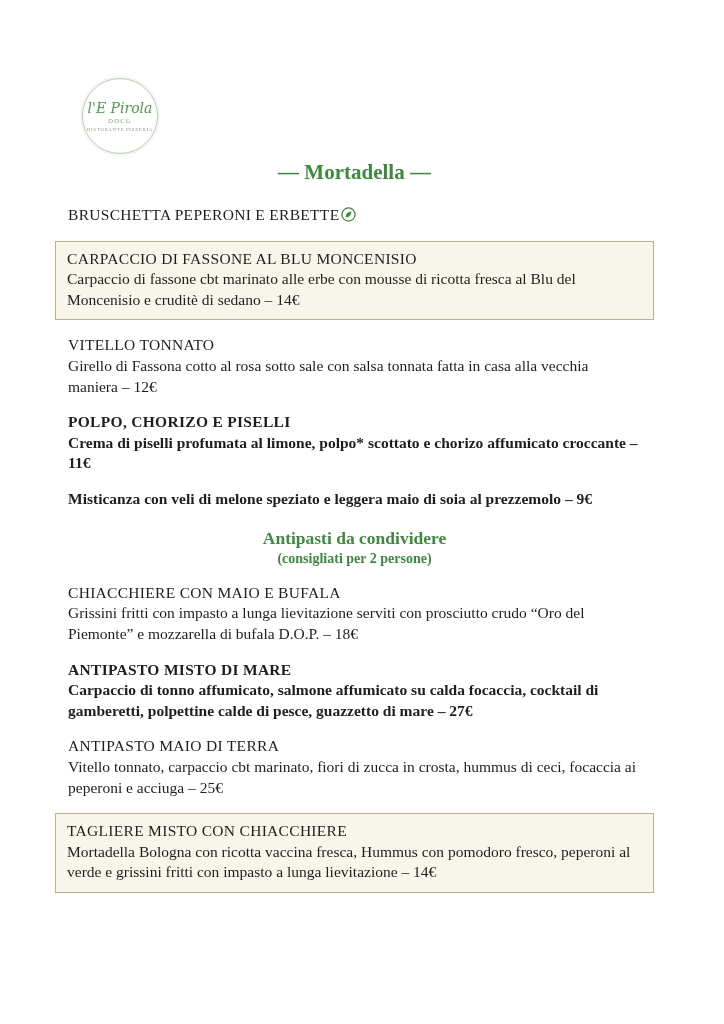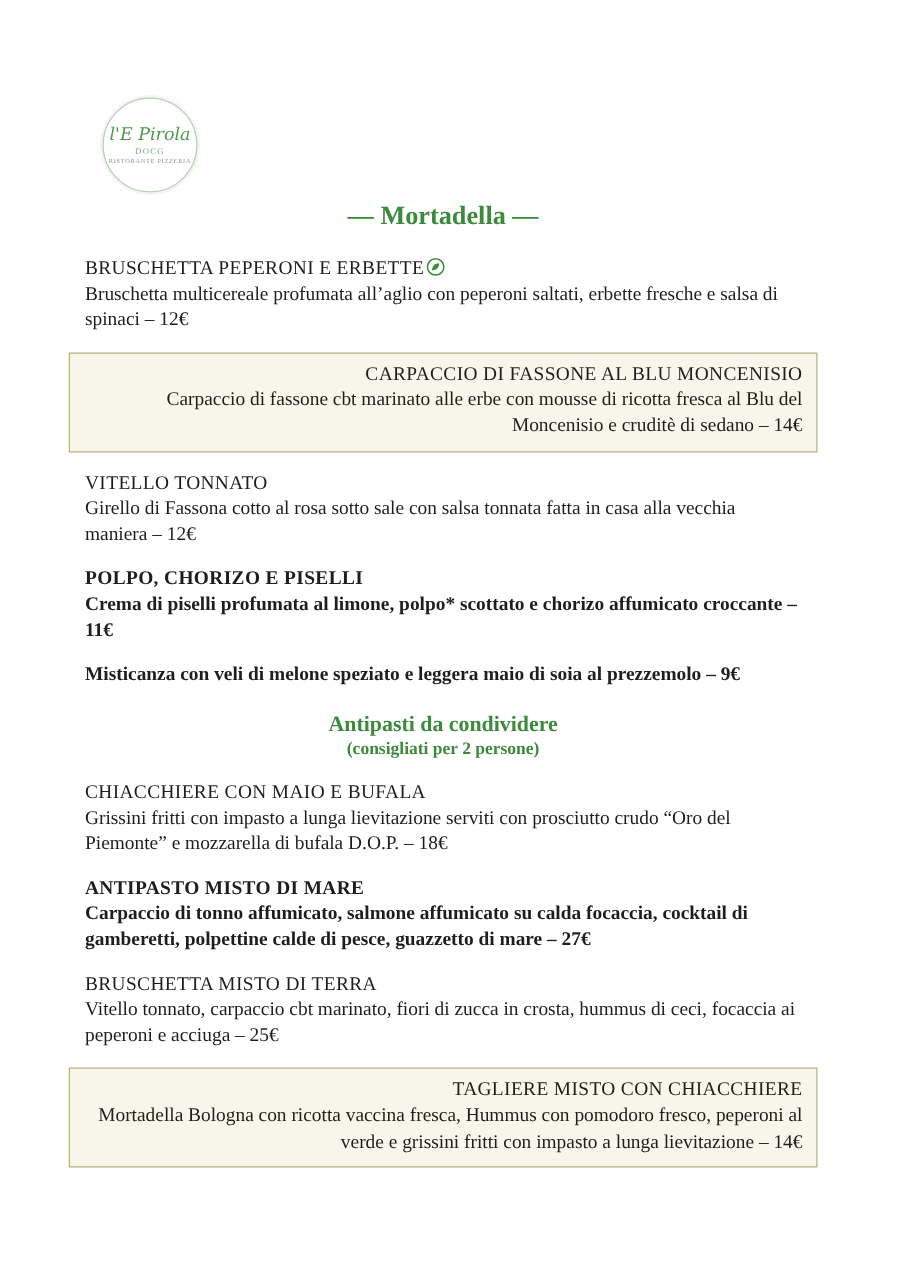--- a/index.html
+++ b/index.html
@@ -71,21 +71,20 @@
   .item.bold .item-name,
   .item.bold .item-desc {
     font-weight: bold;
   }
   .item.highlight {
     background: #f8f6ea;
     border: 1.5px solid #b9b583;
     padding: 7px 11px 9px 11px;
     margin-left: -13px;
     margin-right: -13px;
-    text-align: right;
   }
   .leaf {
     display: inline-block;
     vertical-align: -2px;
     margin-left: 2px;
     line-height: 0;
   }
   
   .share-head {
     text-align: center;
@@ -113,21 +112,20 @@
     <div class="logo-sub">RISTORANTE PIZZERIA</div>
   </div>
 
   <div class="title">— Mortadella —</div>
 
   <div class="item">
     <div class="item-name"><span>BRUSCHETTA PEPERONI E ERBETTE</span><span class="leaf"><svg width="15" height="15" viewBox="0 0 24 24">
             <circle cx="12" cy="12" r="10.5" fill="none" stroke="#3c8a3c" stroke-width="2"></circle>
             <path d="M7.5 16.5 C7.5 11 11 7.5 16.5 7.5 C16.5 13 13 16.5 7.5 16.5 Z" fill="#3c8a3c"></path>
           </svg></span></div>
-    <div class="item-desc">Bruschetta multicereale profumata all’aglio con peperoni saltati, erbette fresche e salsa di spinaci – 12€</div>
   </div>
 
   <div class="item highlight">
     <div class="item-name">CARPACCIO DI FASSONE AL BLU MONCENISIO</div>
     <div class="item-desc">Carpaccio di fassone cbt marinato alle erbe con mousse di ricotta fresca al Blu del Moncenisio e cruditè di sedano – 14€</div>
   </div>
 
   <div class="item">
     <div class="item-name">VITELLO TONNATO</div>
     <div class="item-desc">Girello di Fassona cotto al rosa sotto sale con salsa tonnata fatta in casa alla vecchia maniera – 12€</div>
@@ -150,21 +148,21 @@
     <div class="item-name">CHIACCHIERE CON MAIO E BUFALA</div>
     <div class="item-desc">Grissini fritti con impasto a lunga lievitazione serviti con prosciutto crudo “Oro del Piemonte” e mozzarella di bufala D.O.P. – 18€</div>
   </div>
 
   <div class="item bold">
     <div class="item-name">ANTIPASTO MISTO DI MARE</div>
     <div class="item-desc">Carpaccio di tonno affumicato, salmone affumicato su calda focaccia, cocktail di gamberetti, polpettine calde di pesce, guazzetto di mare – 27€</div>
   </div>
 
   <div class="item">
-    <div class="item-name">BRUSCHETTA MISTO DI TERRA</div>
+    <div class="item-name">ANTIPASTO MAIO DI TERRA</div>
     <div class="item-desc">Vitello tonnato, carpaccio cbt marinato, fiori di zucca in crosta, hummus di ceci, focaccia ai peperoni e acciuga – 25€</div>
   </div>
 
   <div class="item highlight">
     <div class="item-name">TAGLIERE MISTO CON CHIACCHIERE</div>
     <div class="item-desc">Mortadella Bologna con ricotta vaccina fresca, Hummus con pomodoro fresco, peperoni al verde e grissini fritti con impasto a lunga lievitazione – 14€</div>
   </div>
 
 </div>
 

